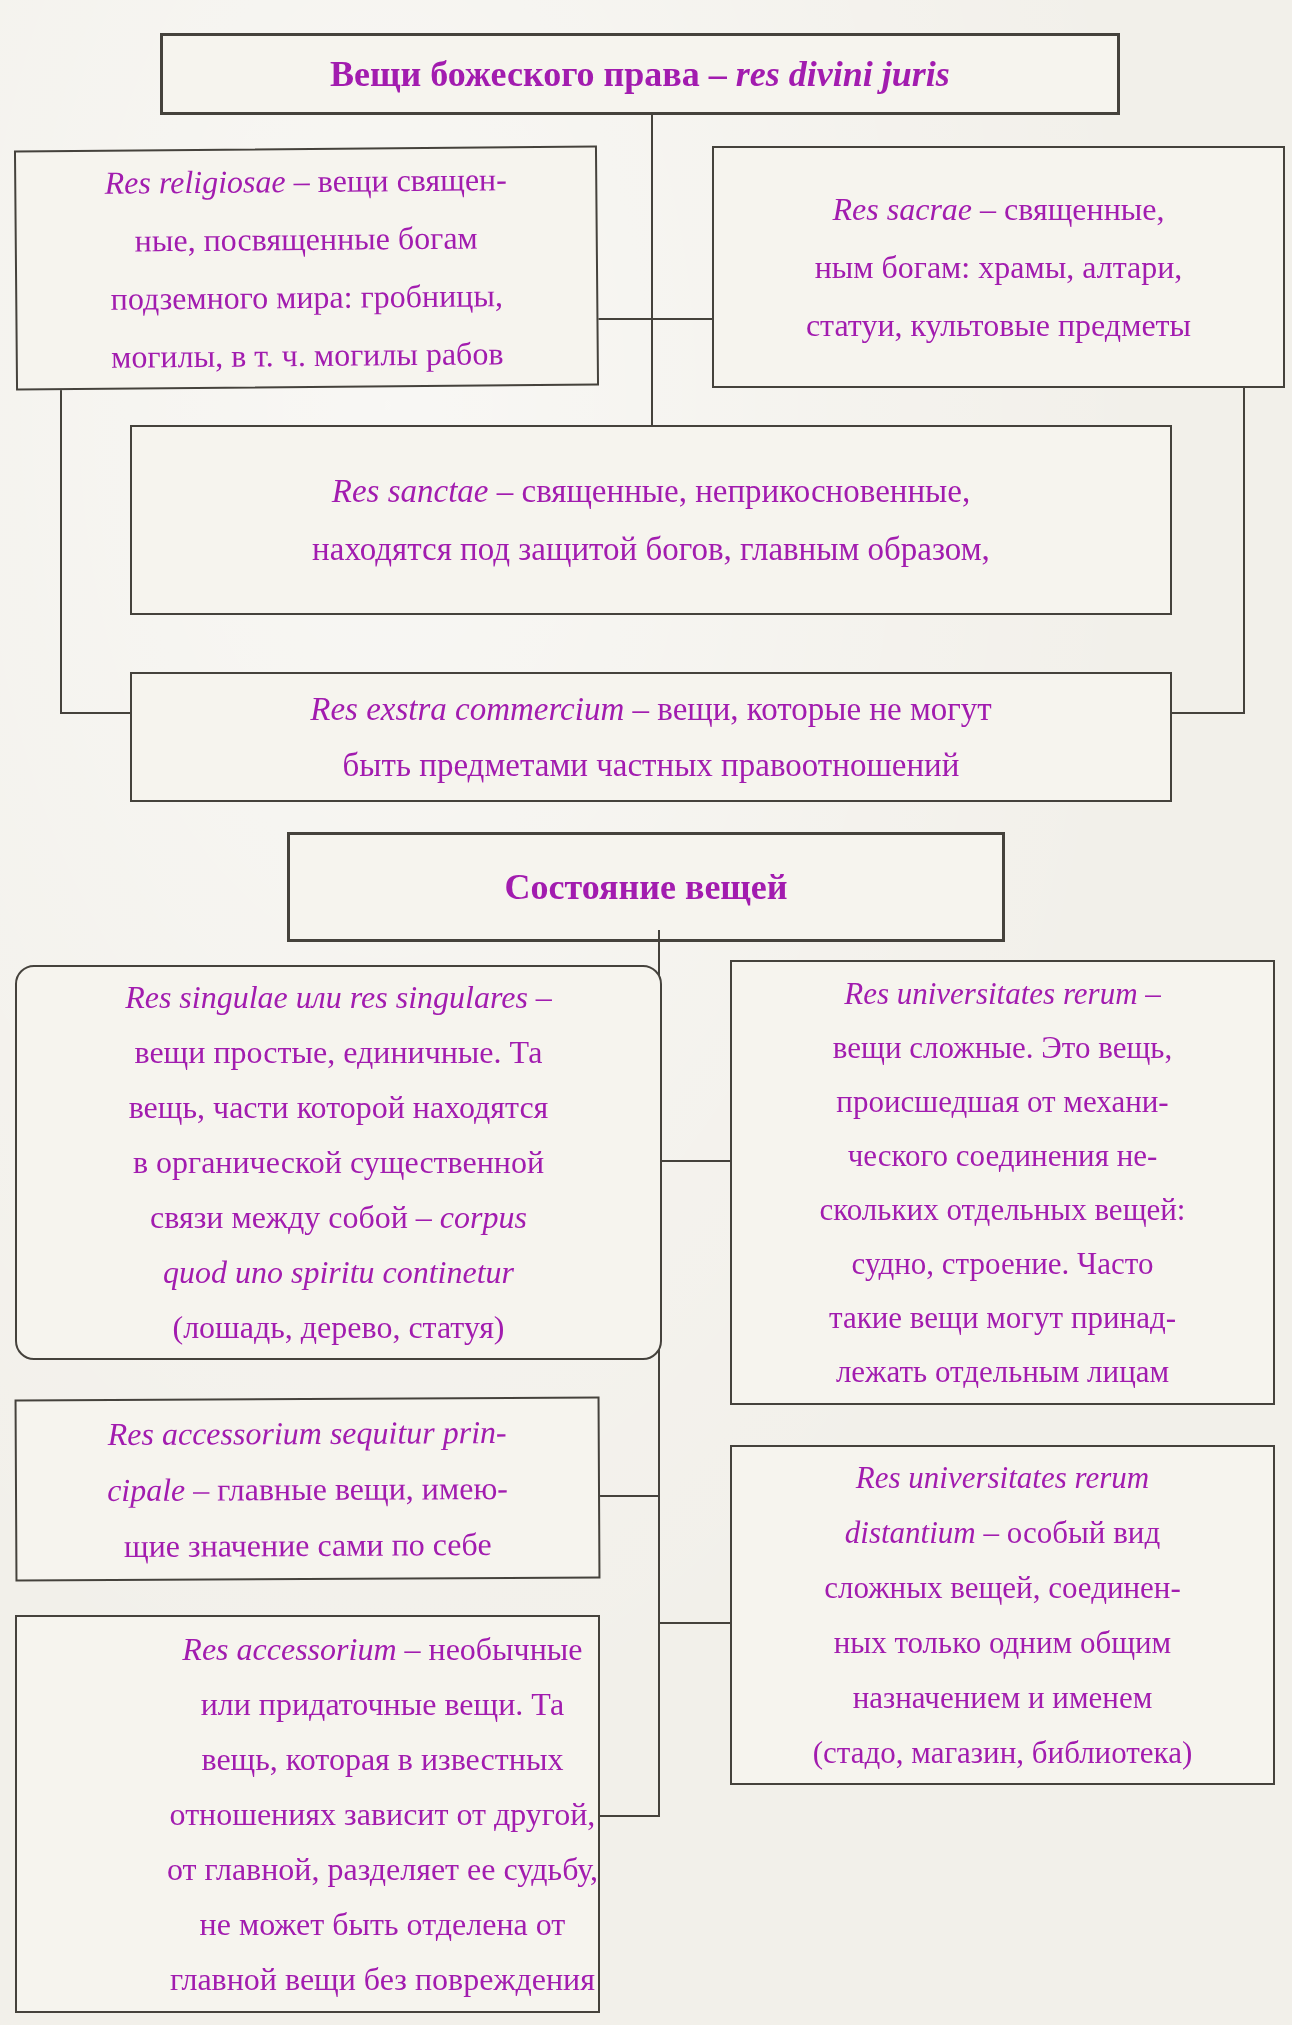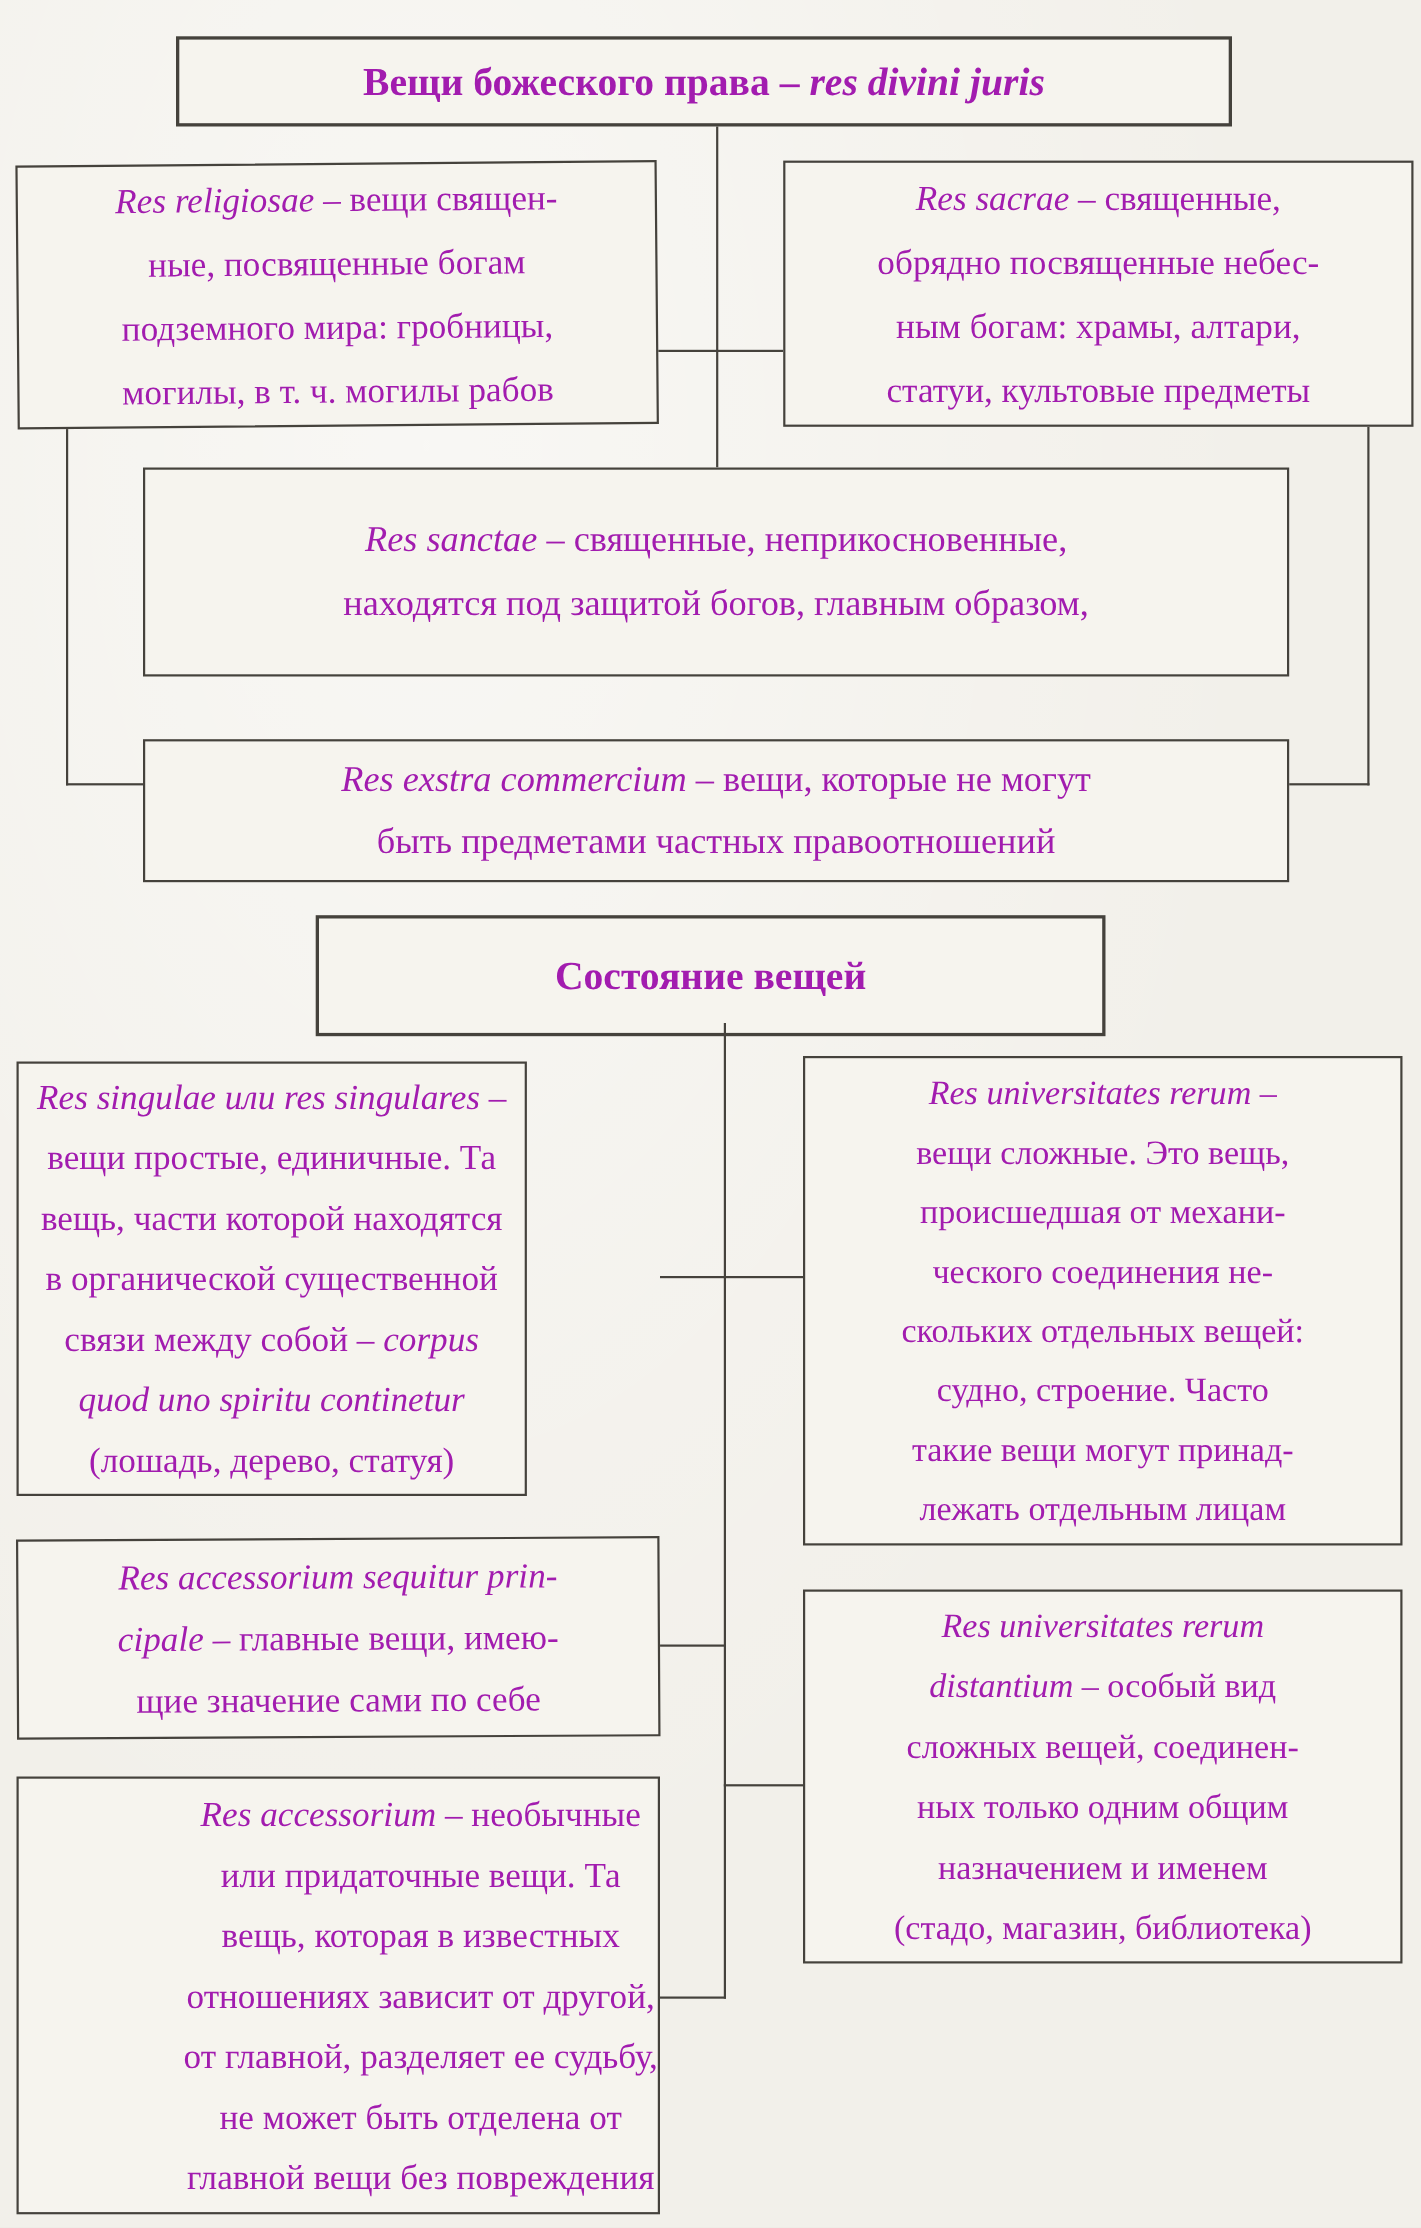--- a/index.html
+++ b/index.html
@@ -67,21 +67,20 @@
         <div class="line"><i>Res religiosae</i><span> – вещи священ-</span></div>
         <div class="line"><span>ные, посвященные богам</span></div>
         <div class="line"><span>подземного мира: гробницы,</span></div>
         <div class="line"><span>могилы, в т. ч. могилы рабов</span></div>
       </div>
   </div>
 
   <div class="box fs32" style="left:712px;top:146px;width:573px;height:242px;line-height:58px;">
     <div>
         <div class="line"><i>Res sacrae</i><span> – священные,</span></div>
-        <div class="line"><span>обрядно посвященные небес-</span></div>
         <div class="line"><span>ным богам: храмы, алтари,</span></div>
         <div class="line"><span>статуи, культовые предметы</span></div>
       </div>
   </div>
 
   <div class="box fs33" style="left:130px;top:425px;width:1042px;height:190px;line-height:58px;">
     <div>
         <div class="line"><i>Res sanctae</i><span> – священные, неприкосновенные,</span></div>
         <div class="line"><span>находятся под защитой богов, главным образом,</span></div>
       </div>
@@ -99,21 +98,21 @@
         <div class="line"><span>Состояние вещей</span></div>
       </div>
   </div>
 
   <div class="conn" style="left:658px;top:930px;width:2px;height:887px;"></div>
   <div class="conn" style="left:600px;top:1160px;width:130px;height:2px;"></div>
   <div class="conn" style="left:600px;top:1495px;width:60px;height:2px;"></div>
   <div class="conn" style="left:658px;top:1622px;width:72px;height:2px;"></div>
   <div class="conn" style="left:600px;top:1815px;width:60px;height:2px;"></div>
 
-  <div class="box fs32" style="left:15px;top:965px;width:464px;height:395px;line-height:55px;">
+  <div class="box fs32" style="left:15px;top:965px;width:647px;height:395px;line-height:55px;border-radius:19px;">
     <div>
         <div class="line"><i>Res singulae или res singulares –</i></div>
         <div class="line"><span>вещи простые, единичные. Та</span></div>
         <div class="line"><span>вещь, части которой находятся</span></div>
         <div class="line"><span>в органической существенной</span></div>
         <div class="line"><span>связи между собой – </span><i>corpus</i></div>
         <div class="line"><i>quod uno spiritu continetur</i></div>
         <div class="line"><span>(лошадь, дерево, статуя)</span></div>
       </div>
   </div>

